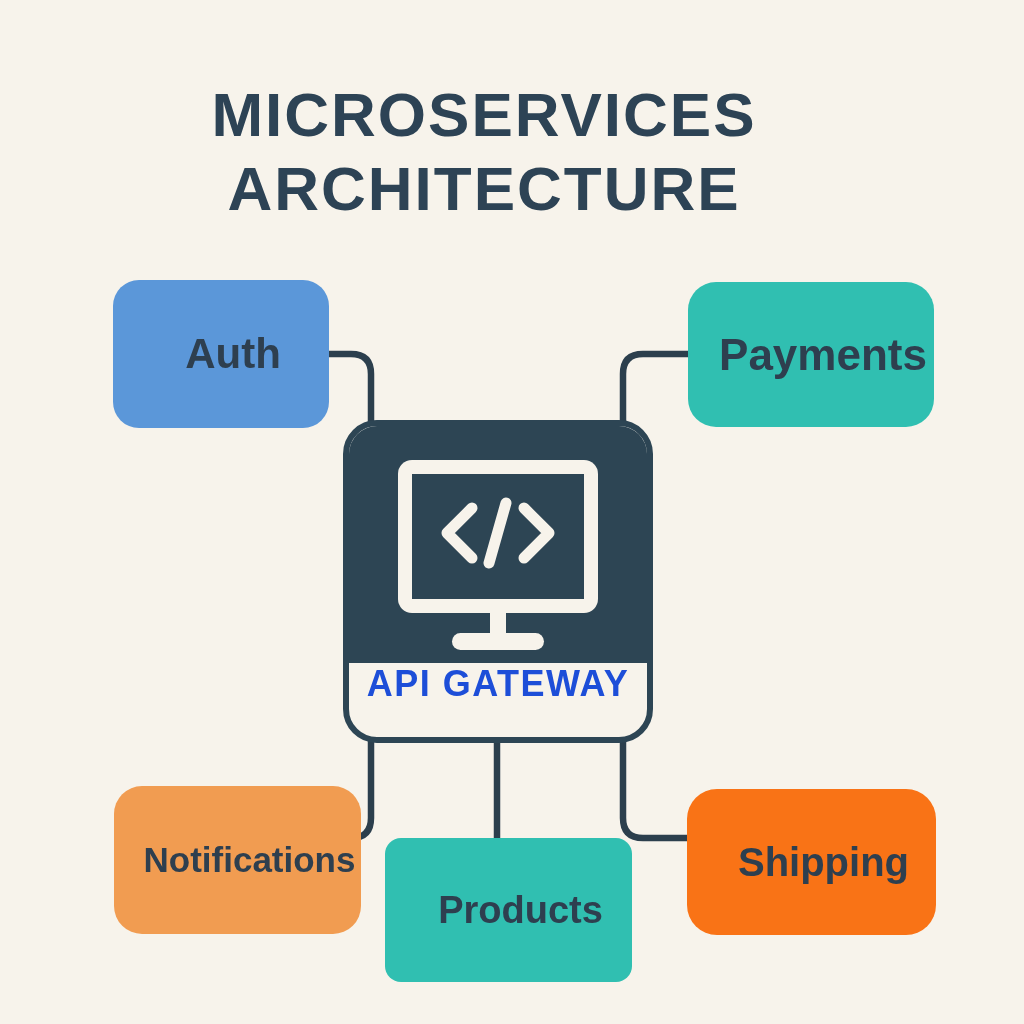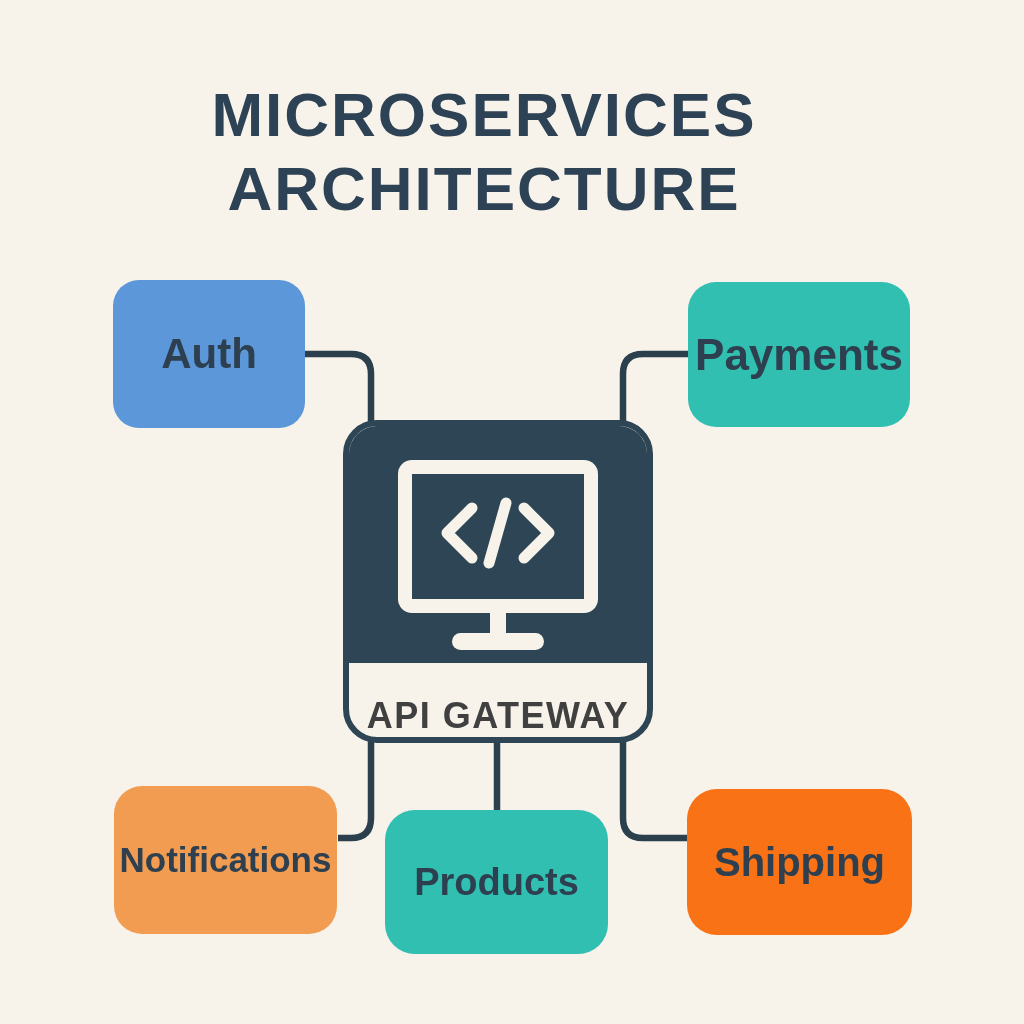--- a/index.html
+++ b/index.html
@@ -30,25 +30,26 @@
     z-index:1;
   }
   .node{
     position:absolute;
     z-index:2;
     display:flex;
     align-items:center;
     justify-content:center;
     font-weight:bold;
     color:#2e3f4f;
+    padding-left:24px;
   }
   .node-auth{left:113px;top:260px;width:192px;height:148px;border-radius:26px;font-size:42px;}
   .node-payments{left:688px;top:262px;width:222px;height:145px;border-radius:28px;font-size:44px;}
   .node-notifications{left:114px;top:766px;width:223px;height:148px;border-radius:28px;font-size:35px;}
-  .node-products{left:385px;top:790px;width:223px;height:144px;border-radius:30px;font-size:38px;}
+  .node-products{left:385px;top:818px;width:223px;height:144px;border-radius:16px;font-size:38px;}
   .node-shipping{left:687px;top:769px;width:225px;height:146px;border-radius:30px;font-size:40px;}
   .gateway{
     position:absolute;
     left:343px;top:400px;width:310px;height:323px;
     z-index:2;
     box-sizing:border-box;
     border:6px solid #2d4554;
     border-radius:34px;
     background:#f7f3eb;
     overflow:hidden;
@@ -58,26 +59,26 @@
   .gateway-top{
     height:237px;
     background:#2d4554;
     display:flex;
     align-items:center;
     justify-content:center;
   }
   .gateway-band{
     flex:1;
     display:flex;
-    align-items:flex-end;
+    align-items:flex-start;
     justify-content:center;
     font-weight:bold;
     font-size:36px;
     letter-spacing:1.5px;
-    color:#404040;
+    color:#1d4ed8;
   }
 </style>
 </head>
 <body>
 
 <div class="stage">
 
   <div class="title">
     <div>MICROSERVICES</div>
     <div>ARCHITECTURE</div>

